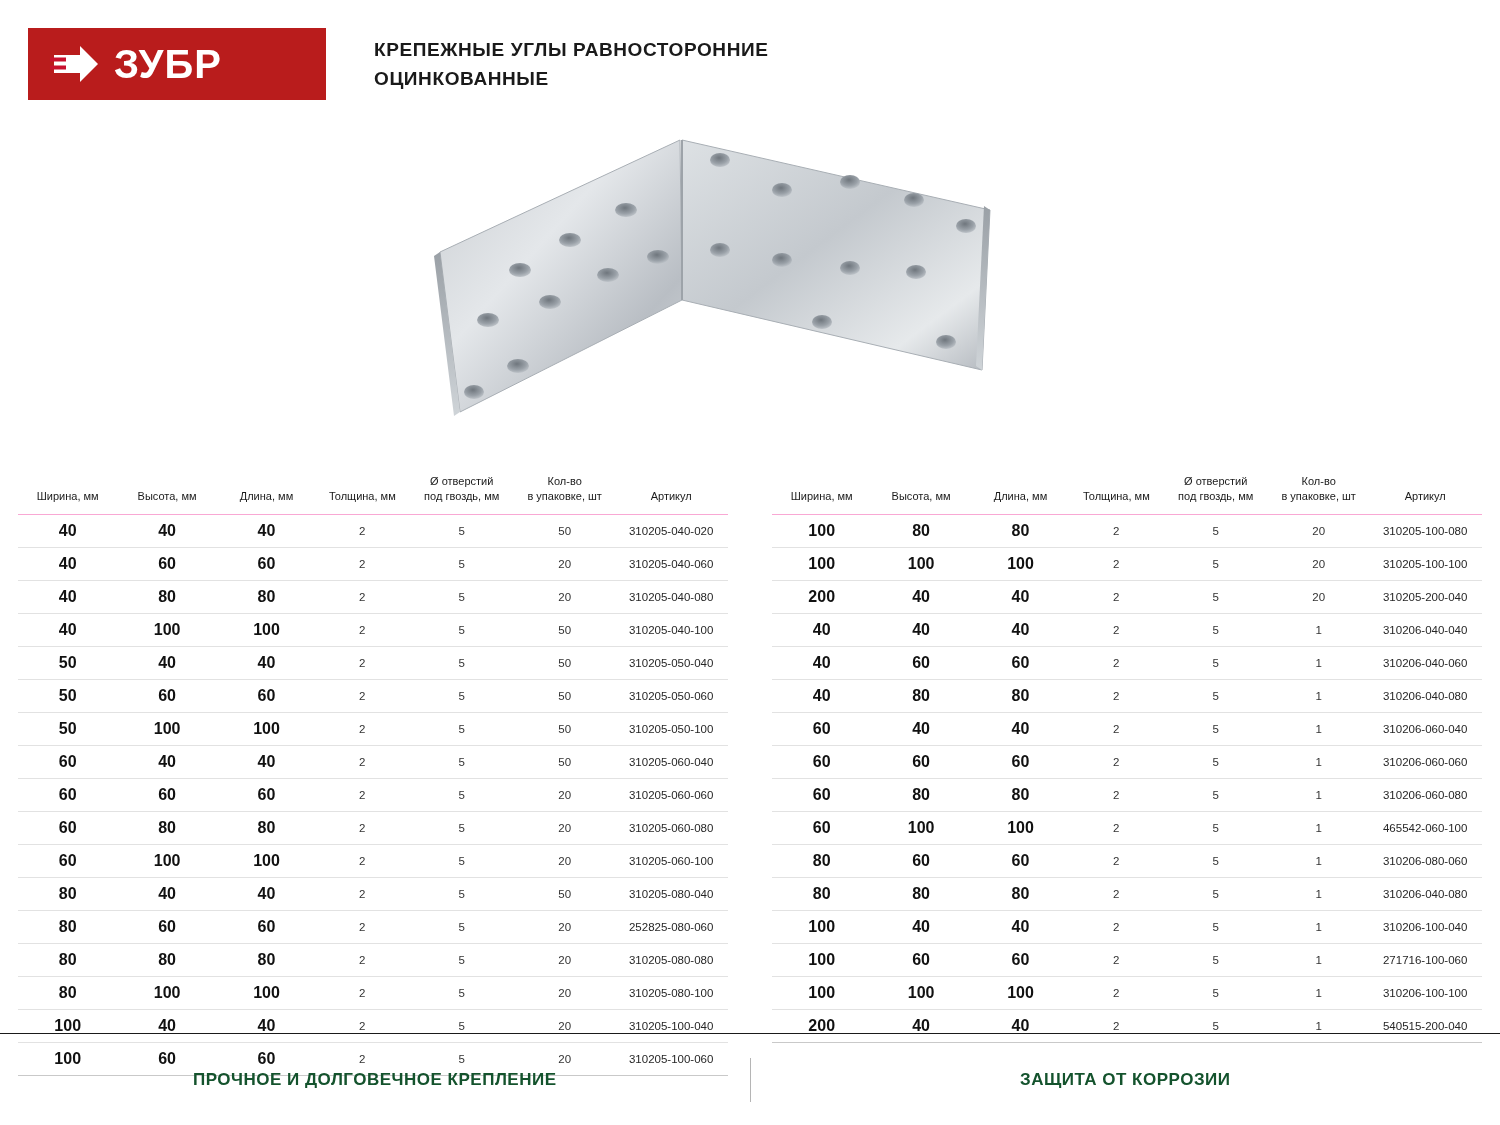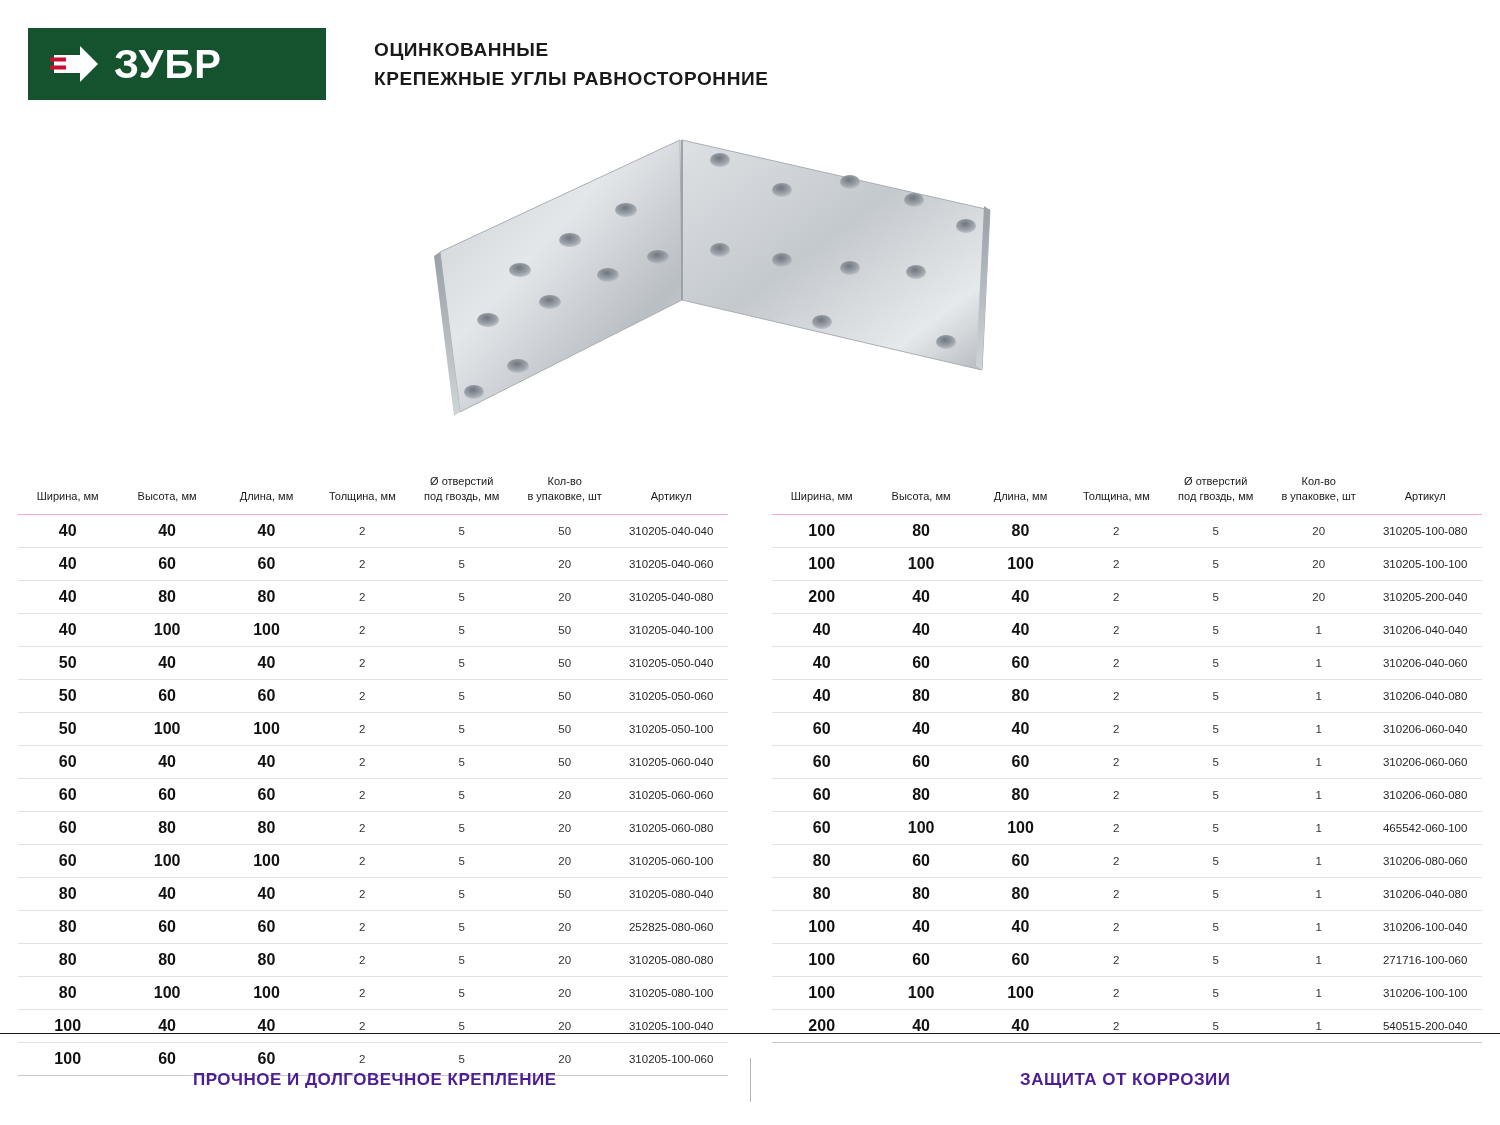--- a/index.html
+++ b/index.html
@@ -15,21 +15,21 @@
 
   
   .header {
     position:absolute;
     top:28px; left:28px;
     display:flex;
     align-items:flex-start;
   }
   .logo {
     width:298px; height:72px;
-    background:#14532d;
+    background:#b91c1c;
     display:flex;
     align-items:center;
     justify-content:flex-start;
     padding-left:22px;
   }
   .logo-arrow {
     width:50px; height:46px;
     position:relative;
     margin-right:14px;
     flex:none;
@@ -120,21 +120,21 @@
     align-items:center;
   }
   .footer-half {
     flex:1;
     display:flex;
     align-items:center;
     justify-content:center;
     font-size:17px;
     font-weight:bold;
     letter-spacing:0.5px;
-    color:#4c1d95;
+    color:#14532d;
   }
   .footer-sep {
     width:1px;
     height:44px;
     background:#b5b5b5;
   }
 </style>
 </head>
 <body>
 
@@ -143,22 +143,22 @@
     <span class="logo-arrow">
       <svg width="50" height="46" viewBox="0 0 50 46">
         <path d="M4 14 H30 V5 L48 23 L30 41 V32 H4 Z" fill="#ffffff"></path>
         <rect x="0" y="16.5" width="16" height="4" fill="#c8102e"></rect>
         <rect x="0" y="24.5" width="16" height="4" fill="#c8102e"></rect>
       </svg>
     </span>
     <span class="logo-text">ЗУБР</span>
   </div>
   <div class="header-titles">
+    <div>КРЕПЕЖНЫЕ УГЛЫ РАВНОСТОРОННИЕ</div>
     <div>ОЦИНКОВАННЫЕ</div>
-    <div>КРЕПЕЖНЫЕ УГЛЫ РАВНОСТОРОННИЕ</div>
   </div>
 </div>
 
 <div class="product-figure">
   <svg width="640" height="320" viewBox="0 0 640 320">
     <defs>
       <linearGradient id="gLeftFace" x1="0" y1="0" x2="1" y2="1">
         <stop offset="0%" stop-color="#c9cdd1"></stop>
         <stop offset="40%" stop-color="#e4e7ea"></stop>
         <stop offset="75%" stop-color="#b9bec4"></stop>
@@ -255,21 +255,21 @@
         </tr>
       </thead>
       <tbody>
           <tr>
             <td class="big">40</td>
             <td class="big">40</td>
             <td class="big">40</td>
             <td>2</td>
             <td>5</td>
             <td>50</td>
-            <td class="art">310205-040-040</td>
+            <td class="art">310205-040-020</td>
           </tr>
           <tr>
             <td class="big">40</td>
             <td class="big">60</td>
             <td class="big">60</td>
             <td>2</td>
             <td>5</td>
             <td>20</td>
             <td class="art">310205-040-060</td>
           </tr>

